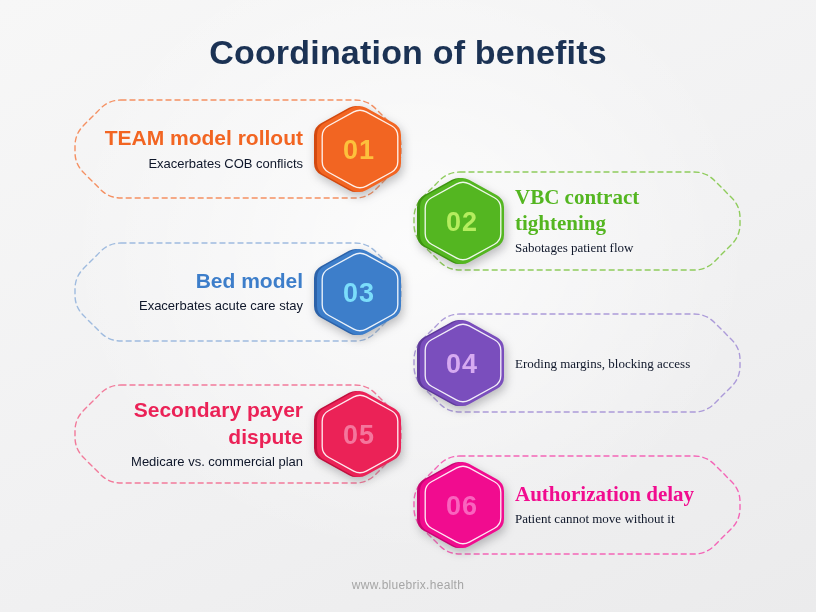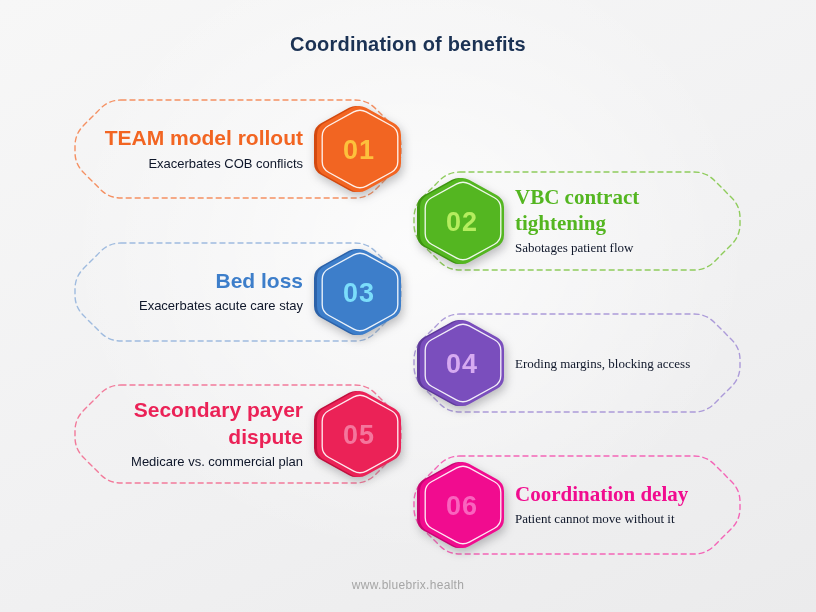--- a/index.html
+++ b/index.html
@@ -6,21 +6,21 @@
   body{
     width:816px;height:612px;overflow:hidden;position:relative;
     font-family:"Liberation Sans", sans-serif;
     background:
       radial-gradient(ellipse at 50% 40%, rgba(255,255,255,.75), rgba(255,255,255,0) 60%),
       linear-gradient(155deg,#f7f7f7 0%,#f1f1f2 55%,#ebebec 100%);
   }
   #canvas{position:absolute;inset:0;}
   .page-title{
     position:absolute;top:33px;left:0;width:816px;text-align:center;
-    font-size:20px;font-weight:700;letter-spacing:.2px;margin:0;
+    font-size:34px;font-weight:700;letter-spacing:.2px;margin:0;
   }
   .card{position:absolute;width:326px;height:98px;}
   .card-border{position:absolute;left:-1px;top:-1px;overflow:visible;}
   .card-border path{
     fill:none;stroke:var(--border);stroke-width:1.4;
     stroke-dasharray:5 4;stroke-linecap:round;
   }
   .card-text{
     position:absolute;inset:0;display:flex;flex-direction:column;justify-content:center;
   }
@@ -101,21 +101,21 @@
     <svg class="hex" viewBox="-1 -1 90 92" aria-hidden="true">
       <path class="back" d="M 49,3.8 L 77,19.2 Q 84,23 84,31 L 84,59 Q 84,67 77,70.8 L 49,86.2 Q 42,90 35,86.2
            L 7,70.8 Q 0,67 0,59 L 0,31 Q 0,23 7,19.2 L 35,3.8 Q 42,0 49,3.8 Z"></path>
       <path class="front" transform="translate(3,0)" d="M 49,3.8 L 77,19.2 Q 84,23 84,31 L 84,59 Q 84,67 77,70.8 L 49,86.2 Q 42,90 35,86.2
            L 7,70.8 Q 0,67 0,59 L 0,31 Q 0,23 7,19.2 L 35,3.8 Q 42,0 49,3.8 Z"></path>
       <path class="inner" transform="translate(8.2,4.5) scale(0.9)" d="M 49,3.8 L 77,19.2 Q 84,23 84,31 L 84,59 Q 84,67 77,70.8 L 49,86.2 Q 42,90 35,86.2
            L 7,70.8 Q 0,67 0,59 L 0,31 Q 0,23 7,19.2 L 35,3.8 Q 42,0 49,3.8 Z"></path>
       <text x="45" y="46" text-anchor="middle" dominant-baseline="central">03</text>
     </svg>
     <div class="card-text">
-      <div class="item-title">Bed loss</div>
+      <div class="item-title">Bed model</div>
       <div class="item-sub">Exacerbates acute care stay</div>
     </div>
   </div>
       <div class="card right" style="left: 414px; top: 313.5px; --c: #7a4ebd; --dark: #5e399b; --num: #d6aaf1; --border: #ac9bd9;">
     <svg class="card-border" width="328" height="100" viewBox="-1 -1 328 100" aria-hidden="true">
       <path d="M 46,0 L 280,0 Q 292,0 300.5,8.5 L 317.5,25.5 Q 326,34 326,46 L 326,52
                Q 326,64 317.5,72.5 L 300.5,89.5 Q 292,98 280,98 L 46,98 Q 34,98 25.5,89.5
                L 8.5,72.5 Q 0,64 0,52 L 0,46 Q 0,34 8.5,25.5 L 25.5,8.5 Q 34,0 46,0 Z"></path>
     </svg>
     <svg class="hex" viewBox="-1 -1 90 92" aria-hidden="true">
@@ -160,19 +160,19 @@
     <svg class="hex" viewBox="-1 -1 90 92" aria-hidden="true">
       <path class="back" d="M 49,3.8 L 77,19.2 Q 84,23 84,31 L 84,59 Q 84,67 77,70.8 L 49,86.2 Q 42,90 35,86.2
            L 7,70.8 Q 0,67 0,59 L 0,31 Q 0,23 7,19.2 L 35,3.8 Q 42,0 49,3.8 Z"></path>
       <path class="front" transform="translate(3,0)" d="M 49,3.8 L 77,19.2 Q 84,23 84,31 L 84,59 Q 84,67 77,70.8 L 49,86.2 Q 42,90 35,86.2
            L 7,70.8 Q 0,67 0,59 L 0,31 Q 0,23 7,19.2 L 35,3.8 Q 42,0 49,3.8 Z"></path>
       <path class="inner" transform="translate(8.2,4.5) scale(0.9)" d="M 49,3.8 L 77,19.2 Q 84,23 84,31 L 84,59 Q 84,67 77,70.8 L 49,86.2 Q 42,90 35,86.2
            L 7,70.8 Q 0,67 0,59 L 0,31 Q 0,23 7,19.2 L 35,3.8 Q 42,0 49,3.8 Z"></path>
       <text x="45" y="46" text-anchor="middle" dominant-baseline="central">06</text>
     </svg>
     <div class="card-text">
-      <div class="item-title">Coordination delay</div>
+      <div class="item-title">Authorization delay</div>
       <div class="item-sub">Patient cannot move without it</div>
     </div>
   </div>
     </div>
   <div class="footer" style="color: rgb(166, 166, 166);">www.bluebrix.health</div>
 </div>
 
 </body></html>

